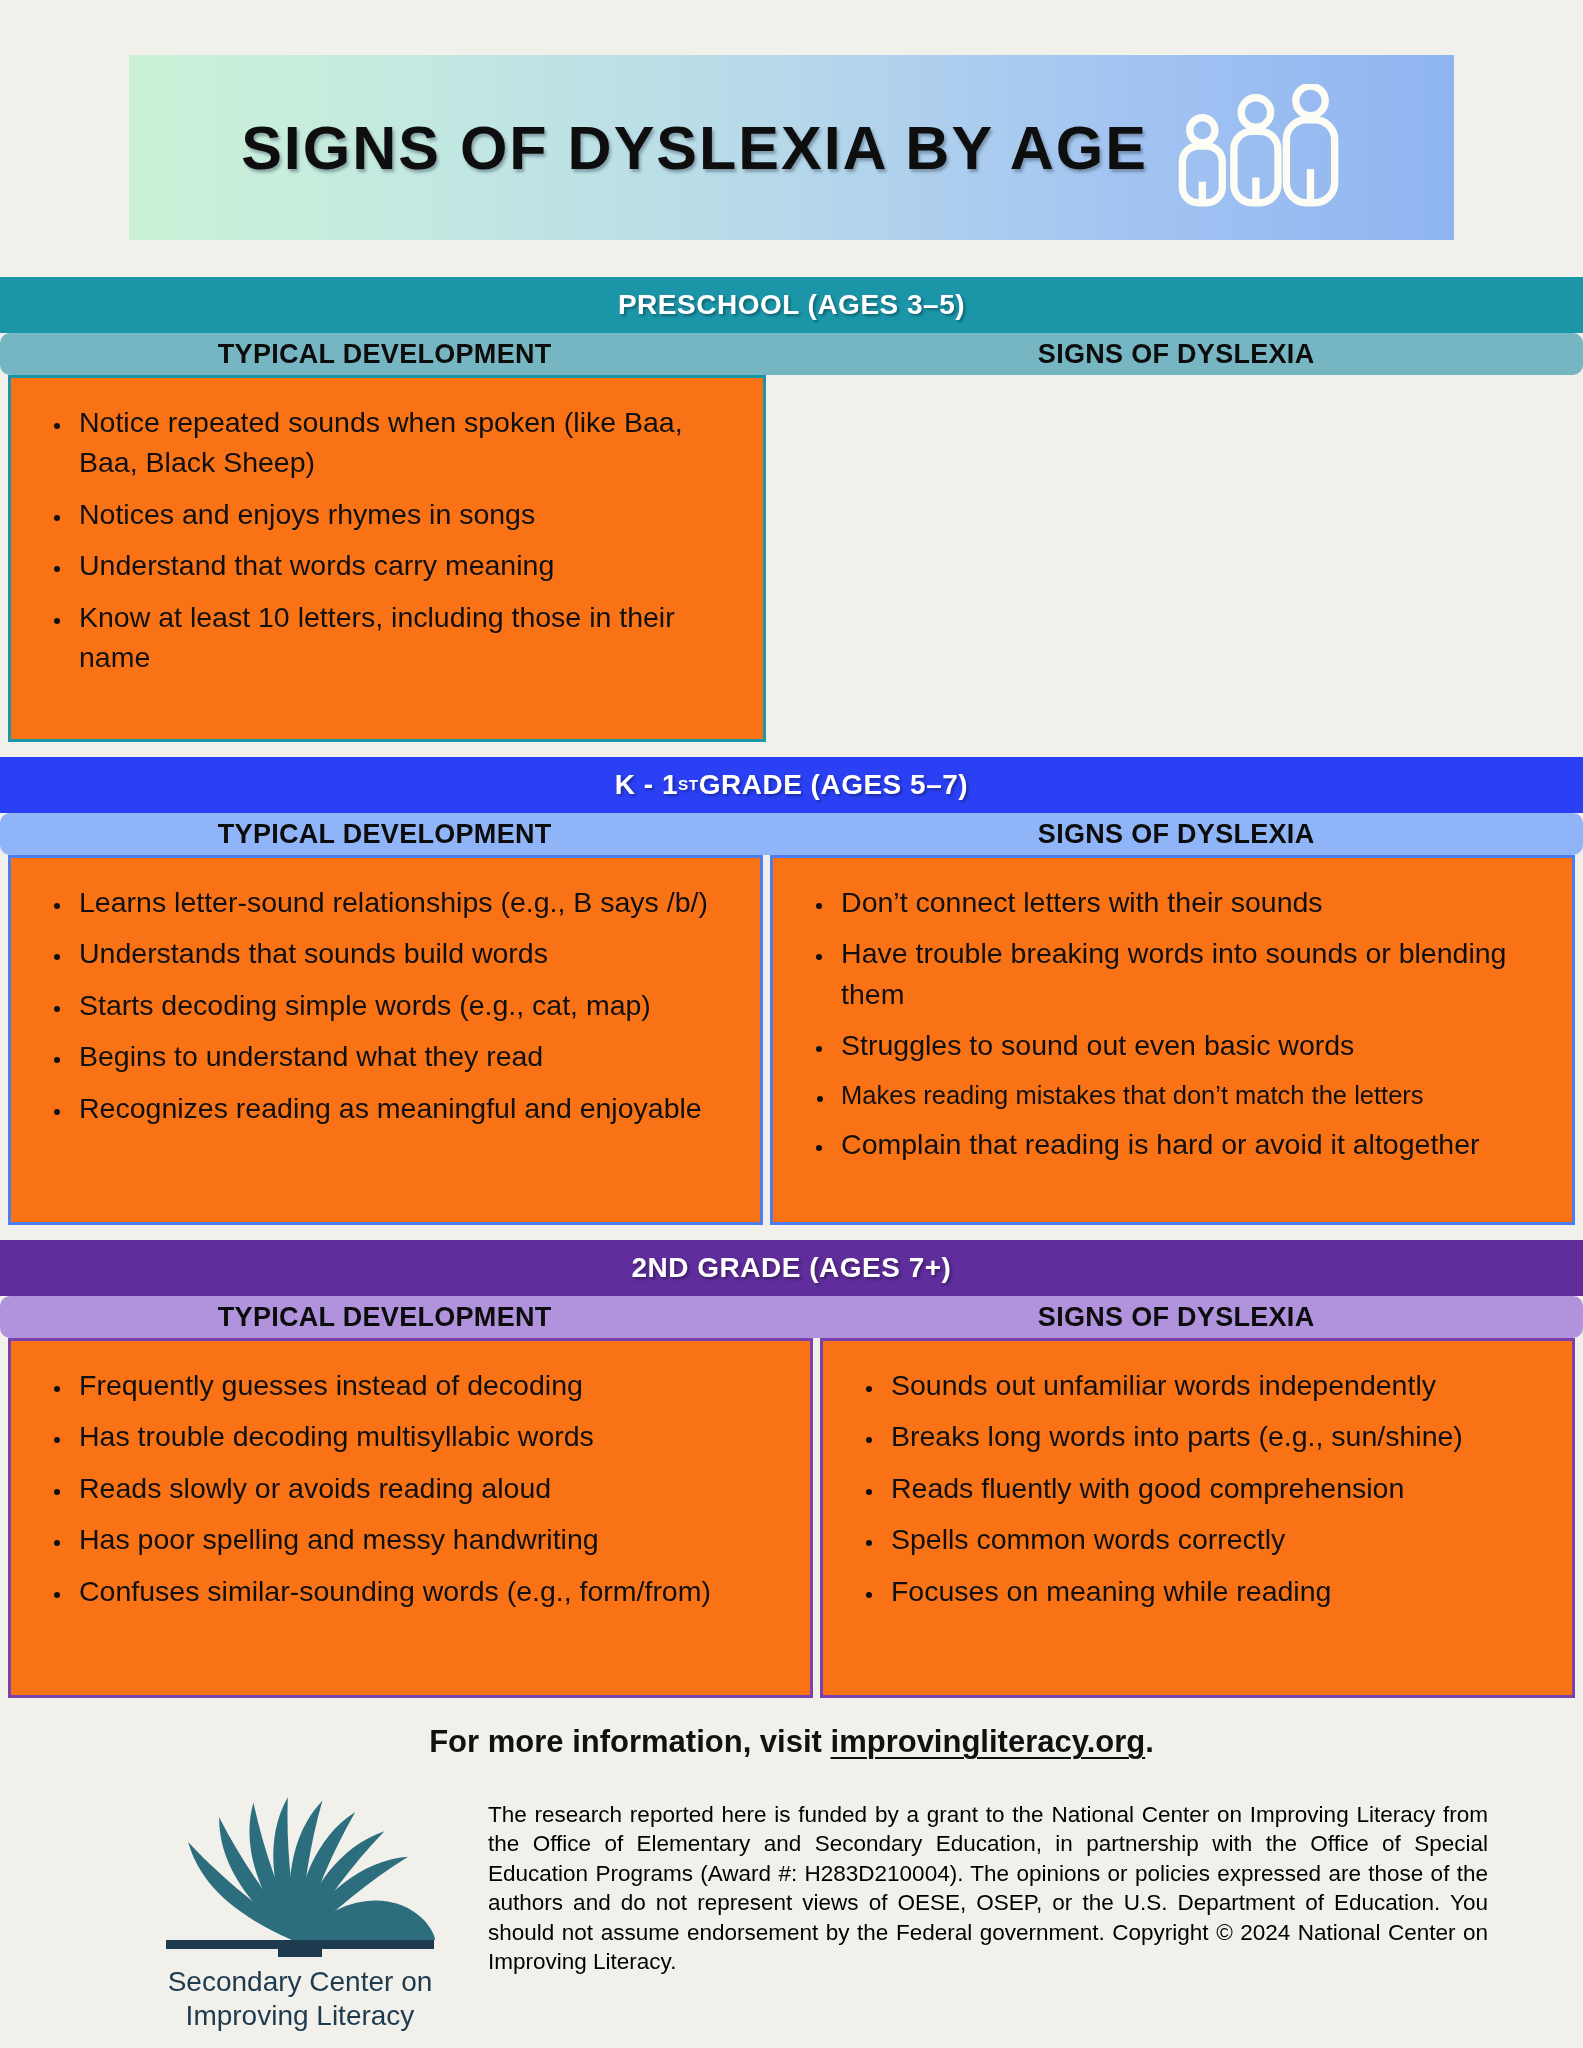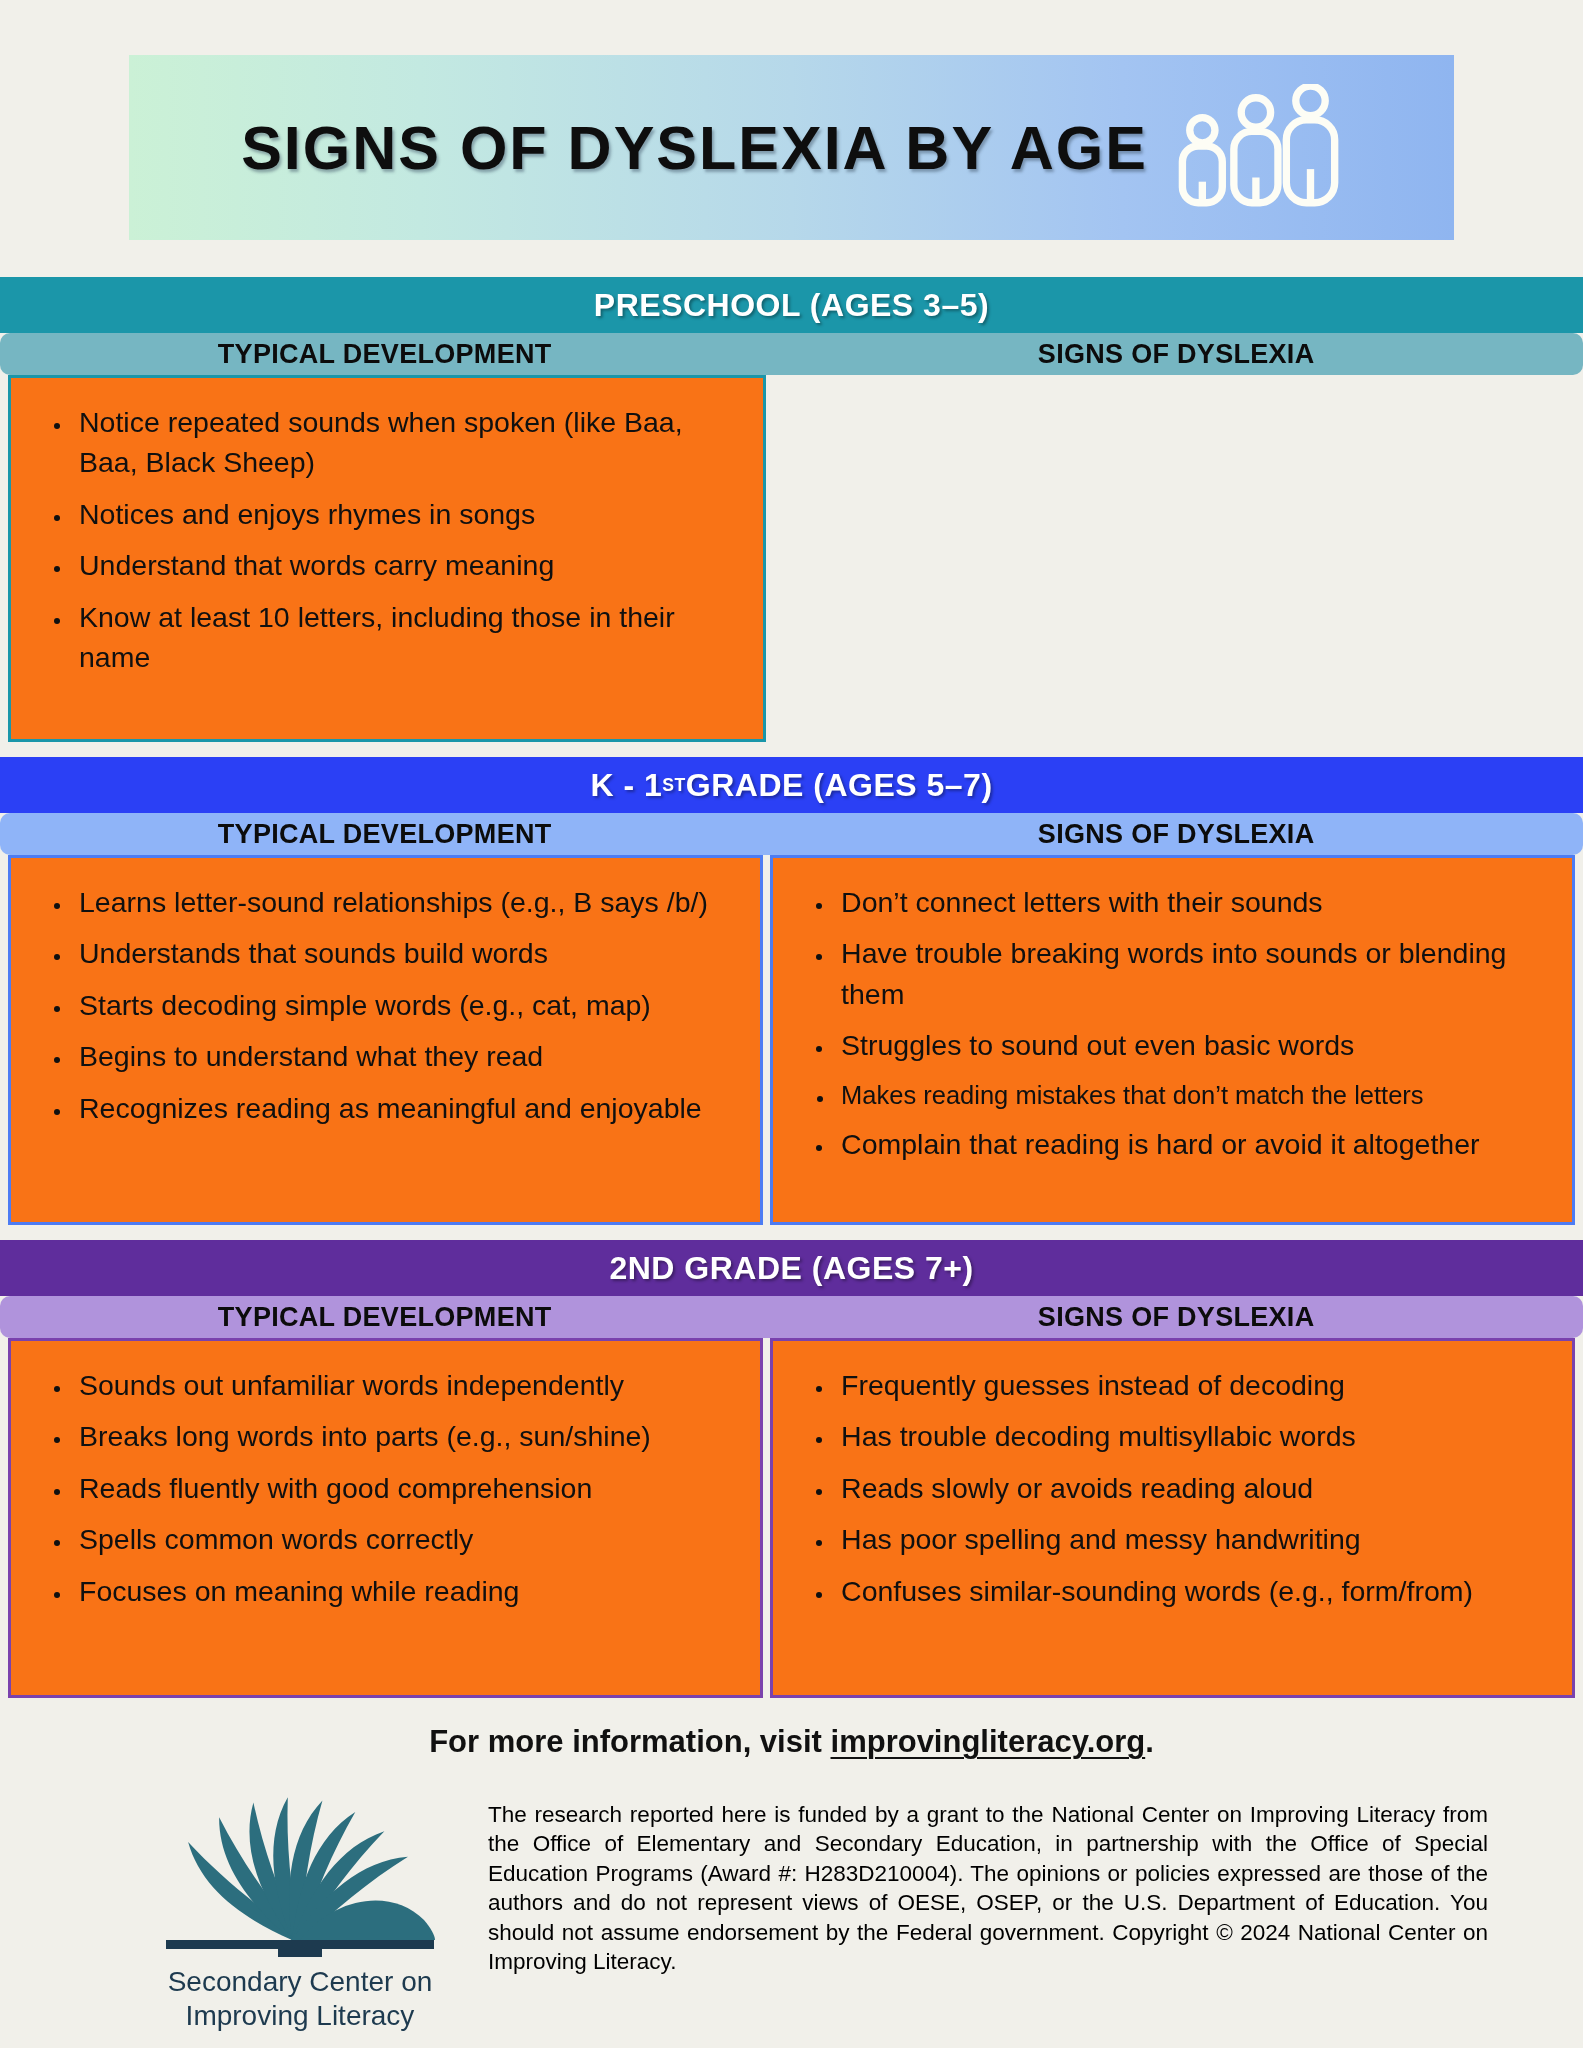--- a/index.html
+++ b/index.html
@@ -23,21 +23,21 @@
     white-space:nowrap;
   }
   .family-icon { flex:0 0 auto; }
 
   
   section.age { margin-top:15px; }
   section.age:first-of-type { margin-top:37px; }
   .sec-title {
     height:56px; background:var(--hdr); color:#fff;
     display:flex; align-items:center; justify-content:center;
-    font-size:32px; font-weight:bold; letter-spacing:0.5px;
+    font-size:28px; font-weight:bold; letter-spacing:0.5px;
     text-shadow:2px 2px 3px rgba(0,0,0,0.35);
   }
   .sec-title sup { font-size:55%; vertical-align:super; line-height:0; }
   .band { display:flex; background:var(--band); height:42px;border-radius:10px; }
   .band-cell {
     display:flex; align-items:center; justify-content:center;
     font-size:27px; font-weight:bold; color:#0c0c0c; letter-spacing:0.3px;
   }
   .band-cell.left { width:48.6%; }
   .band-cell.right { width:51.4%; }
@@ -158,36 +158,36 @@
     <div class="sec-title">
         <span>2ND GRADE (AGES 7+)</span>
         <sup></sup>
         <span></span>
       </div>
     <div class="band">
       <div class="band-cell left">TYPICAL DEVELOPMENT</div>
       <div class="band-cell right">SIGNS OF DYSLEXIA</div>
     </div>
     <div class="cols">
+      <div class="box right">
+        <ul>
+          <li>Frequently guesses instead of decoding</li>
+          <li>Has trouble decoding multisyllabic words</li>
+          <li>Reads slowly or avoids reading aloud</li>
+          <li>Has poor spelling and messy handwriting</li>
+          <li>Confuses similar-sounding words (e.g., form/from)</li>
+        </ul>
+      </div>
       <div class="box left">
         <ul>
           <li>Sounds out unfamiliar words independently</li>
           <li>Breaks long words into parts (e.g., sun/shine)</li>
           <li>Reads fluently with good comprehension</li>
           <li>Spells common words correctly</li>
           <li>Focuses on meaning while reading</li>
-        </ul>
-      </div>
-      <div class="box right">
-        <ul>
-          <li>Frequently guesses instead of decoding</li>
-          <li>Has trouble decoding multisyllabic words</li>
-          <li>Reads slowly or avoids reading aloud</li>
-          <li>Has poor spelling and messy handwriting</li>
-          <li>Confuses similar-sounding words (e.g., form/from)</li>
         </ul>
       </div>
     </div>
   </section>
 
 </main>
 
 <footer>
   <p class="info"><span>For more information, visit </span><a href="#">improvingliteracy.org</a><span>.</span></p>
 

